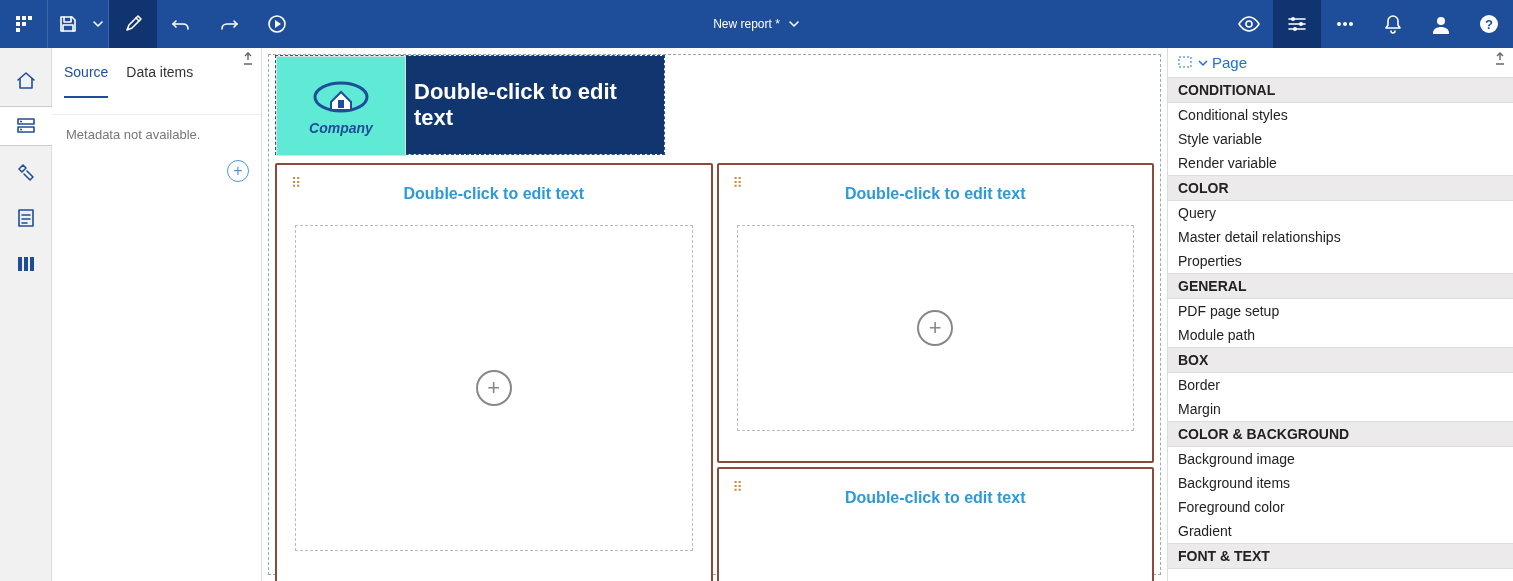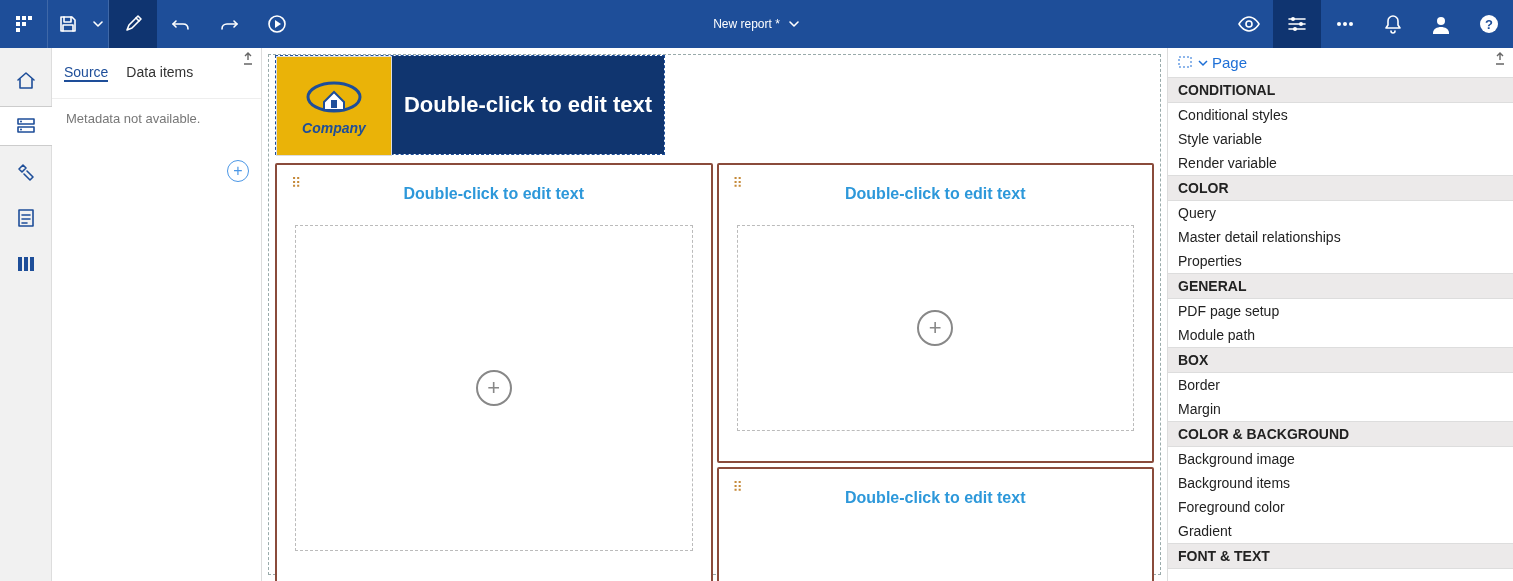--- a/index.html
+++ b/index.html
@@ -54,38 +54,38 @@
   margin-right:-1px; width:53px;
 }
 
 
 .left-panel {
   width: 210px; border-right: 1px solid #ddd; background: #fff; position: relative;
   display:flex; flex-direction:column;
 }
 .lp-pin { position:absolute; top:4px; right:6px; color:#666; cursor:pointer; font-size:14px; }
 .lp-tabs { display:flex; gap:18px; padding: 16px 12px 10px 12px; }
-.lp-tab { font-size: 14px; color:#333; cursor:pointer; padding-bottom:0;}
+.lp-tab { font-size: 14px; color:#333; cursor:pointer; padding-bottom:16px;}
 .lp-tab.active { color:#1e4e99; border-bottom:2px solid #1e4e99; }
 .lp-add { position:absolute; top:112px; right:12px; width:22px; height:22px; border:1px solid #4b97e6; border-radius:50%; display:flex; align-items:center; justify-content:center; color:#4b97e6; cursor:pointer; font-size:16px;}
 .lp-msg { padding: 12px 14px; color:#777; font-size:13px; }
 .lp-divider { border-top:1px solid #eee; margin-top:6px; }
 
 
 .canvas { flex:1; background:#fff; position:relative; overflow:hidden; padding: 6px; }
 .canvas-inner { border:1px dashed #9aa; width:100%; height:100%; position:relative; }
 
 
 .hdr-block {
   position:absolute; left:6px; top:0px; width:390px; height:100px;
   display:flex;
   border:1px dashed #1e4e99;
 }
 .logo-cell {
-  width:116px; height:100px; background:#eab308; border:1px solid #ddd;
+  width:130px; height:100px; background:#5eead4; border:1px solid #ddd;
   display:flex; align-items:center; justify-content:center;
 }
 .logo-shape { width:80px; height:70px; display:flex; flex-direction:column; align-items:center; justify-content:center; }
 .title-cell {
   flex:1; background:#10356f; color:#fff; font-size:22px; font-weight:bold;
   display:flex; align-items:center; justify-content:center; padding:0 8px;
 }
 
 
 .grid {

